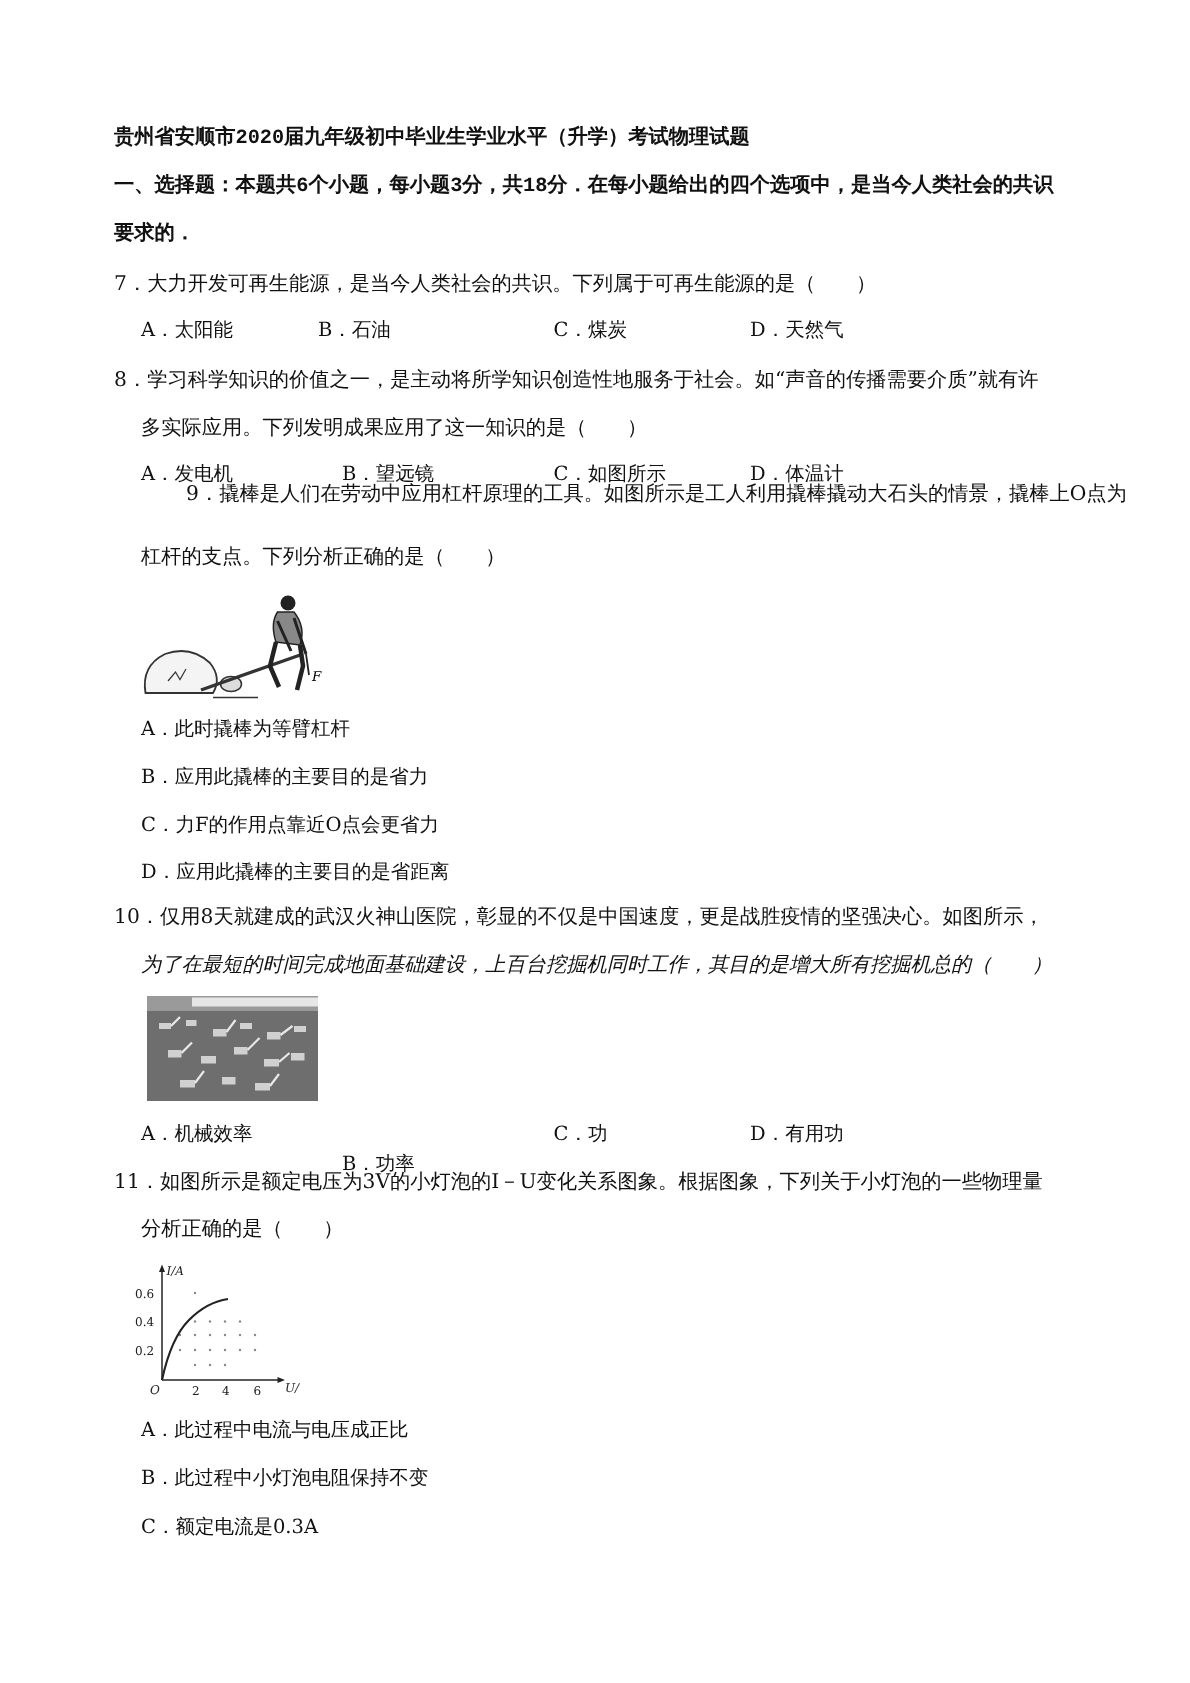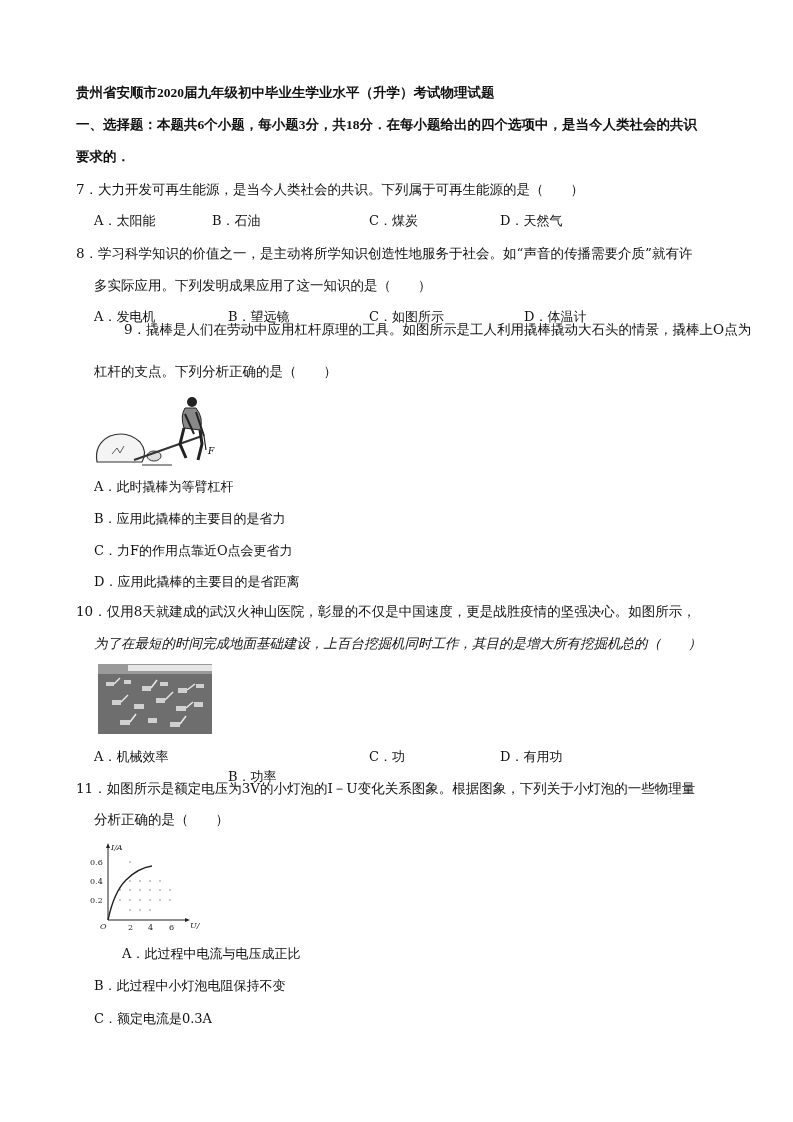--- a/index.html
+++ b/index.html
@@ -1,19 +1,19 @@
 <!DOCTYPE html>
 <html><head>
 <meta charset="utf-8">
 <style>
   html, body { margin: 0; padding: 0; background: #ffffff; }
   body { width: 793px; height: 1122px; position: relative; overflow: hidden;
          font-family: "DejaVu Serif", "Liberation Serif", serif; color: #111; }
   .line { position: absolute; left: 76px; font-size: 13.5px; line-height: 18px; white-space: nowrap; }
-  .bold { font-weight: bold; font-family: Liberation Serif, serif; }
+  .bold { font-weight: bold; font-family: Liberation Mono, monospace; }
   .indent { left: 94px; }
   .opt { position: absolute; font-size: 13px; line-height: 18px; white-space: nowrap; }
   .fig { position: absolute; }
 </style>
 </head>
 <body>
 
 <div class="line bold" style="top:84px;">贵州省安顺市2020届九年级初中毕业生学业水平（升学）考试物理试题</div>
 <div class="line bold" style="top:116px;">一、选择题：本题共6个小题，每小题3分，共18分．在每小题给出的四个选项中，是当今人类社会的共识</div>
 <div class="line bold" style="top:148px;">要求的．</div>
@@ -22,21 +22,21 @@
 <div class="opt" style="top:212px;left:94px;">A．太阳能</div>
 <div class="opt" style="top:212px;left:212px;text-align:center;">B．石油</div>
 <div class="opt" style="top:212px;left:369px;">C．煤炭</div>
 <div class="opt" style="top:212px;left:500px;">D．天然气</div>
 
 <div class="line" style="top:244px;">8．学习科学知识的价值之一，是主动将所学知识创造性地服务于社会。如“声音的传播需要介质”就有许</div>
 <div class="line indent" style="top:276px;">多实际应用。下列发明成果应用了这一知识的是（　　）</div>
 <div class="opt" style="top:308px;left:94px;">A．发电机</div>
 <div class="opt" style="top:308px;left:228px;">B．望远镜</div>
 <div class="opt" style="top:308px;left:369px;">C．如图所示</div>
-<div class="opt" style="top:308px;left:500px;margin-left:24px;">D．体温计</div>
+<div class="opt" style="top:308px;left:500px;">D．体温计</div>
 
 <div class="line" style="top:320px;margin-left:48px;">9．撬棒是人们在劳动中应用杠杆原理的工具。如图所示是工人利用撬棒撬动大石头的情景，撬棒上O点为</div>
 <div class="line indent" style="top:362px;">杠杆的支点。下列分析正确的是（　　）</div>
 
 <svg class="fig" style="left:92px;top:392px;" width="130" height="80" viewBox="0 0 130 80">
 
   <path d="M5,70 Q2,52 18,44 Q35,38 48,50 Q56,60 50,70 Z" fill="#f4f4f4" stroke="#333" stroke-width="1.2"></path>
   <path d="M20,62 l5,-6 l3,5 l4,-7" stroke="#333" fill="none" stroke-width="0.8"></path>
 
   <ellipse cx="62" cy="64" rx="7" ry="5" fill="#ddd" stroke="#333"></ellipse>
@@ -137,15 +137,15 @@
         <circle cx="80" cy="60" r="0.8"></circle>
         <circle cx="40" cy="70" r="0.8"></circle>
       <circle cx="50" cy="70" r="0.8"></circle>
         <circle cx="60" cy="70" r="0.8"></circle>
     </g>
 
     <path d="M18,80 Q24,52 36,40 Q48,28 62,26" stroke="#222" stroke-width="1.4" fill="none"></path>
   </g>
 </svg>
 
-<div class="opt" style="top:945px;left:94px;margin-left:28px;">A．此过程中电流与电压成正比</div>
+<div class="opt" style="top:945px;left:94px;">A．此过程中电流与电压成正比</div>
 <div class="opt" style="top:977px;left:94px;">B．此过程中小灯泡电阻保持不变</div>
 <div class="opt" style="top:1010px;left:94px;">C．额定电流是0.3A</div>
 
 </body></html>

